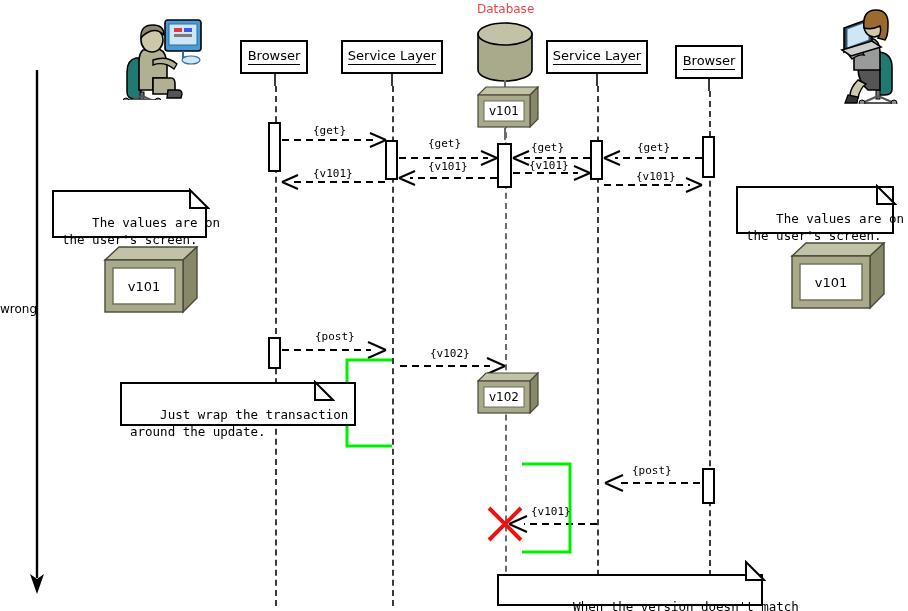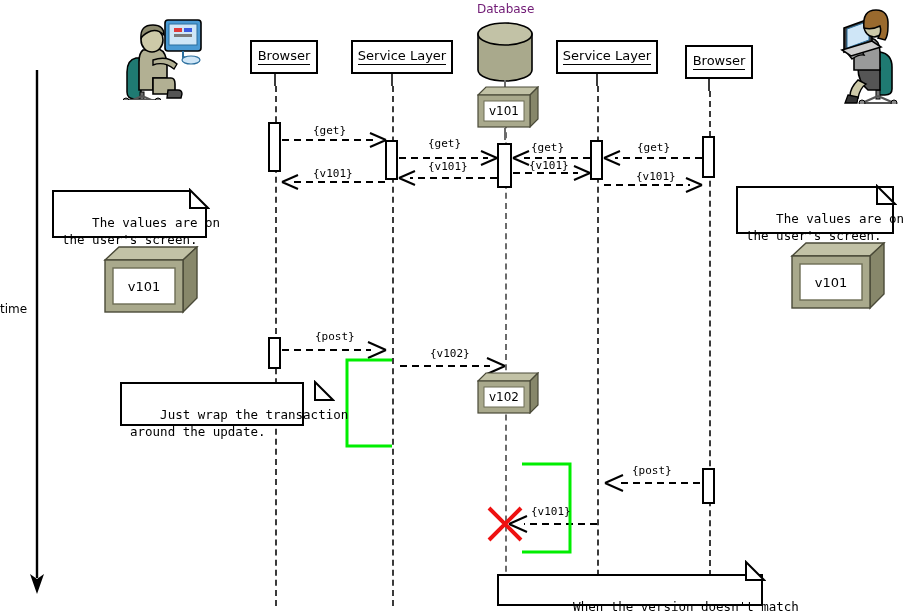--- a/index.html
+++ b/index.html
@@ -7,21 +7,21 @@
        font-family:"DejaVu Sans",sans-serif;}
   .stage{position:absolute;left:0;top:0;width:908px;height:611px;}
 
   
   .abs{position:absolute;}
 
   
   .objbox{position:absolute;border:2px solid #000;background:#fff;
           display:flex;align-items:center;justify-content:center;
           font-family:"DejaVu Sans",sans-serif;font-size:13px;color:#000;
-          box-sizing:border-box;margin-left:10px;}
+          box-sizing:border-box;}
   .objbox span{border-bottom:1px solid #000;line-height:1.15;padding-bottom:0px;}
 
   
   .lifeline{position:absolute;width:0;border-left:2px dashed #3a3a3a;}
   .lifeline.db{border-left-color:#6b6b6b;}
 
   
   .activation{position:absolute;background:#fff;border:2px solid #000;
               box-sizing:border-box;}
 
@@ -40,21 +40,21 @@
         border-left:18px solid #fff;border-bottom:18px solid transparent;}
 
   
   .screenbox{position:absolute;text-decoration:underline;}
   .screenbox svg{position:absolute;left:0;top:0;}
 
   
   .timelabel{position:absolute;font-family:"DejaVu Sans",sans-serif;font-size:12px;color:#000;}
 
   
-  .dbcaption{position:absolute;font-family:"DejaVu Sans",sans-serif;font-size:12px;color:#701a75;}
+  .dbcaption{position:absolute;font-family:"DejaVu Sans",sans-serif;font-size:12px;color:#ef4444;}
 </style>
 </head>
 <body>
 
 <div class="stage">
 
   <svg class="abs" style="left:112px;top:8px;" width="98" height="92" viewBox="0 0 98 92">
 
     <rect x="53" y="12" width="36" height="31" rx="3" fill="#4a9ad4" stroke="#000" stroke-width="1.6"></rect>
     <rect x="57" y="16" width="28" height="21" fill="#cfe6f7" stroke="#2b6f9e" stroke-width="1"></rect>
@@ -213,21 +213,21 @@
   <div class="msglabel" style="left:529px;top:159px;">{v101}</div>
   <div class="msglabel" style="left:636px;top:170px;">{v101}</div>
   <div class="msglabel" style="left:315px;top:330px;">{post}</div>
   <div class="msglabel" style="left:430px;top:347px;">{v102}</div>
   <div class="msglabel" style="left:632px;top:464px;">{post}</div>
   <div class="msglabel" style="left:531px;top:505px;">{v101}</div>
 
   <div class="activation" style="left:268px;top:337px;width:13px;height:32px;"></div>
   <div class="activation" style="left:702px;top:468px;width:13px;height:36px;"></div>
 
-  <div class="timelabel" style="left:0px;top:302px;">time</div>
+  <div class="timelabel" style="left:0px;top:302px;">wrong</div>
 
   <div class="note" style="left:52px;top:190px;width:155px;height:48px;">
     <span>The values are on
 the user's screen.</span>
     <span class="fold"></span>
   </div>
   <svg class="abs" style="left:186px;top:188px;" width="24" height="24" viewBox="0 0 24 24">
     <path d="M4 2 L22 20 L4 20 Z" fill="#fff" stroke="#000" stroke-width="2"></path>
   </svg>
 
@@ -252,21 +252,21 @@
   <div class="screenbox" style="left:790px;top:242px;width:96px;height:68px;">
     <svg width="96" height="68" viewBox="0 0 96 68">
       <path d="M2 14 L16 1 L94 1 L80 14 Z" fill="#c2c2a6" stroke="#4a4a38" stroke-width="1.4"></path>
       <path d="M94 1 L94 52 L80 66 L80 14 Z" fill="#87876a" stroke="#4a4a38" stroke-width="1.4"></path>
       <rect x="2" y="14" width="78" height="52" fill="#a9a98c" stroke="#4a4a38" stroke-width="1.4"></rect>
       <rect x="10" y="22" width="62" height="36" fill="#ffffff" stroke="#6d6d55" stroke-width="1.4"></rect>
       <text x="41" y="45" font-family="DejaVu Sans, sans-serif" font-size="13" text-anchor="middle" fill="#000">v101</text>
     </svg>
   </div>
 
-  <div class="note" style="left:120px;top:382px;width:184px;height:44px;">
+  <div class="note" style="left:120px;top:382px;width:236px;height:44px;">
     <span>Just wrap the transaction
 around the update.</span>
   </div>
   <svg class="abs" style="left:311px;top:380px;" width="24" height="24" viewBox="0 0 24 24">
     <path d="M4 2 L22 20 L4 20 Z" fill="#fff" stroke="#000" stroke-width="2"></path>
   </svg>
 
   <div class="screenbox" style="left:477px;top:372px;width:62px;height:42px;">
     <svg width="62" height="42" viewBox="0 0 62 42">
       <path d="M1 9 L9 1 L61 1 L53 9 Z" fill="#c2c2a6" stroke="#4a4a38" stroke-width="1.2"></path>

